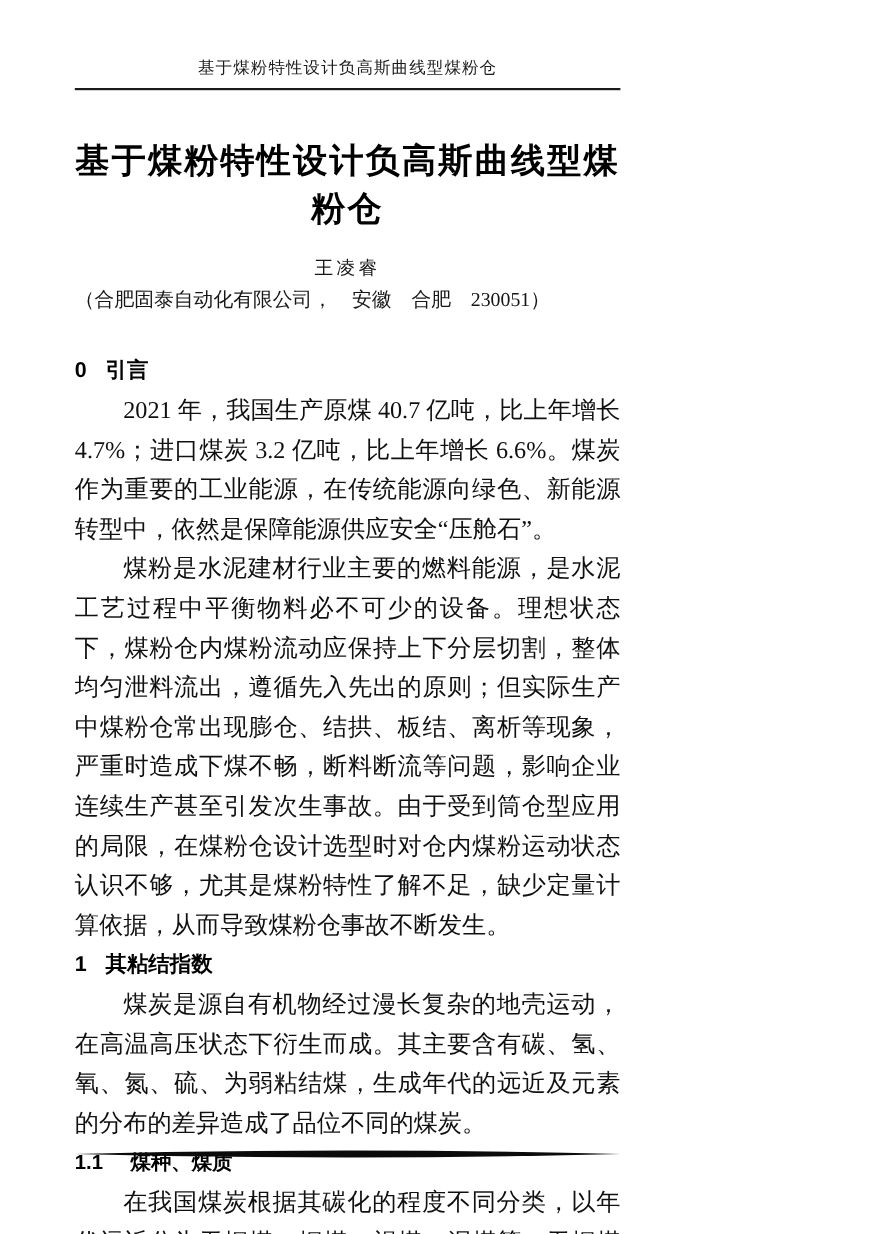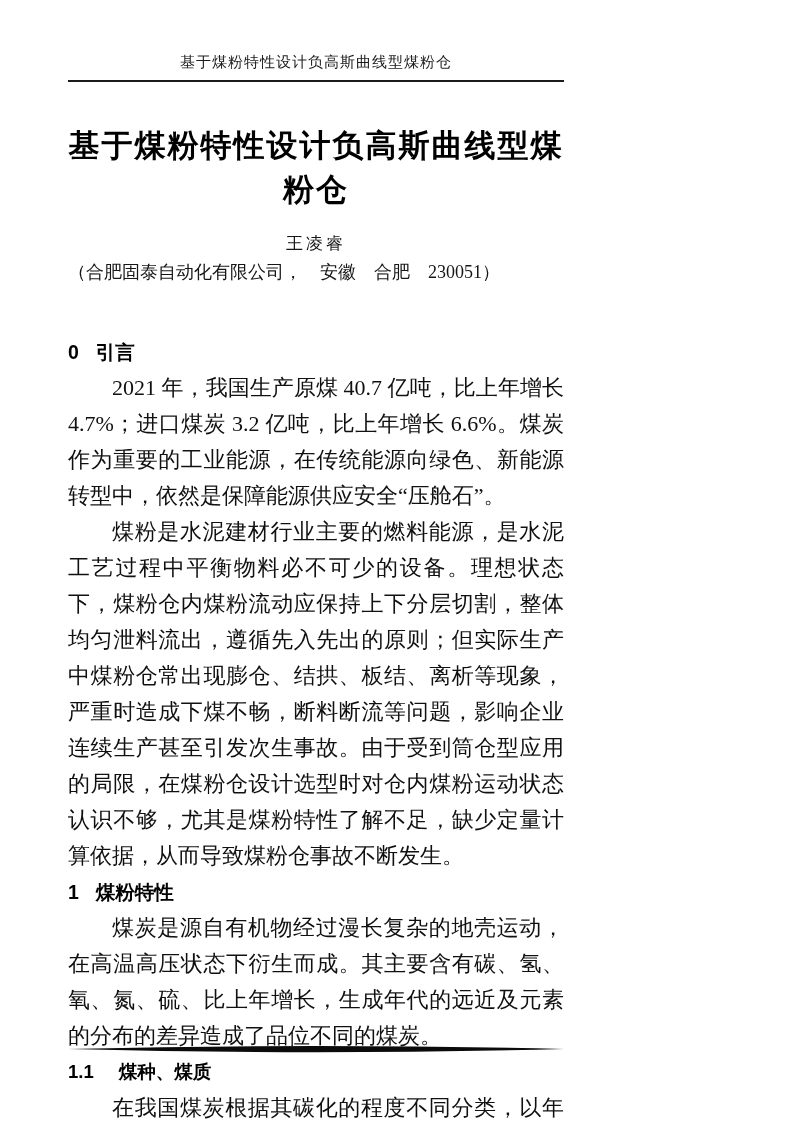--- a/index.html
+++ b/index.html
@@ -61,21 +61,21 @@
     font-family: "Liberation Sans", "DejaVu Sans", sans-serif;
     font-weight: 700;
     color: #000000;
     margin: 0;
     line-height: 36px;
   }
   .sec-h2 { font-size: 19.5px; }
   .sec-h3 { font-size: 18.5px; }
   .sec-h2 .sec-no { margin-right: 17px; }
   .sec-h3 .sec-no { margin-right: 25px; }
-  #sec0-heading { margin-top: 48px; }
+  #sec0-heading { margin-top: 33px; }
   .body-para {
     margin: 0;
     font-size: 22px;
     line-height: 36px;
     text-align: justify;
     text-indent: 2em;
     color: #101010;
   }
   
   .footer {
@@ -122,24 +122,24 @@
 
   <h2 class="sec-h2" id="sec0-heading">
     <span class="sec-no">0</span><span>引言</span>
   </h2>
 
   <p class="body-para">2021 年，我国生产原煤 40.7 亿吨，比上年增长 4.7%；进口煤炭 3.2 亿吨，比上年增长 6.6%。煤炭作为重要的工业能源，在传统能源向绿色、新能源转型中，依然是保障能源供应安全“压舱石”。</p>
 
   <p class="body-para">煤粉是水泥建材行业主要的燃料能源，是水泥工艺过程中平衡物料必不可少的设备。理想状态下，煤粉仓内煤粉流动应保持上下分层切割，整体均匀泄料流出，遵循先入先出的原则；但实际生产中煤粉仓常出现膨仓、结拱、板结、离析等现象，严重时造成下煤不畅，断料断流等问题，影响企业连续生产甚至引发次生事故。由于受到筒仓型应用的局限，在煤粉仓设计选型时对仓内煤粉运动状态认识不够，尤其是煤粉特性了解不足，缺少定量计算依据，从而导致煤粉仓事故不断发生。</p>
 
   <h2 class="sec-h2">
-    <span class="sec-no">1</span><span>煤粉特性</span>
+    <span class="sec-no">1</span><span>其粘结指数</span>
   </h2>
 
-  <p class="body-para">煤炭是源自有机物经过漫长复杂的地壳运动，在高温高压状态下衍生而成。其主要含有碳、氢、氧、氮、硫、比上年增长，生成年代的远近及元素的分布的差异造成了品位不同的煤炭。</p>
+  <p class="body-para">煤炭是源自有机物经过漫长复杂的地壳运动，在高温高压状态下衍生而成。其主要含有碳、氢、氧、氮、硫、为弱粘结煤，生成年代的远近及元素的分布的差异造成了品位不同的煤炭。</p>
 
   <h3 class="sec-h3">
     <span class="sec-no">1.1</span><span>煤种、煤质</span>
   </h3>
 
   <p class="body-para">在我国煤炭根据其碳化的程度不同分类，以年代远近分为无烟煤、烟煤、褐煤、泥煤等，无烟煤的碳化时间最长，意味生成年代最久远；根据《中国煤炭分类简表》表面煤碳具有粘结性,其粘结指数 G 区分:0～5 为不粘结和微粘结煤;&gt;5～20 为弱粘结煤；&gt;20～50 为中等偏弱粘结煤；&gt;50～65 为中等偏强粘结煤；&gt;65 则为强粘结煤。原煤的煤种、煤质是影响粉体流动的重要因素之一。</p>
 
   <div class="footer">
     <svg class="footer-rule" viewBox="0 0 660 12" preserveAspectRatio="none" xmlns="http://www.w3.org/2000/svg">
       <path d="M0,5 Q330,-1 660,5 Q330,11.5 0,5 Z" fill="#0b0b0b"></path>

